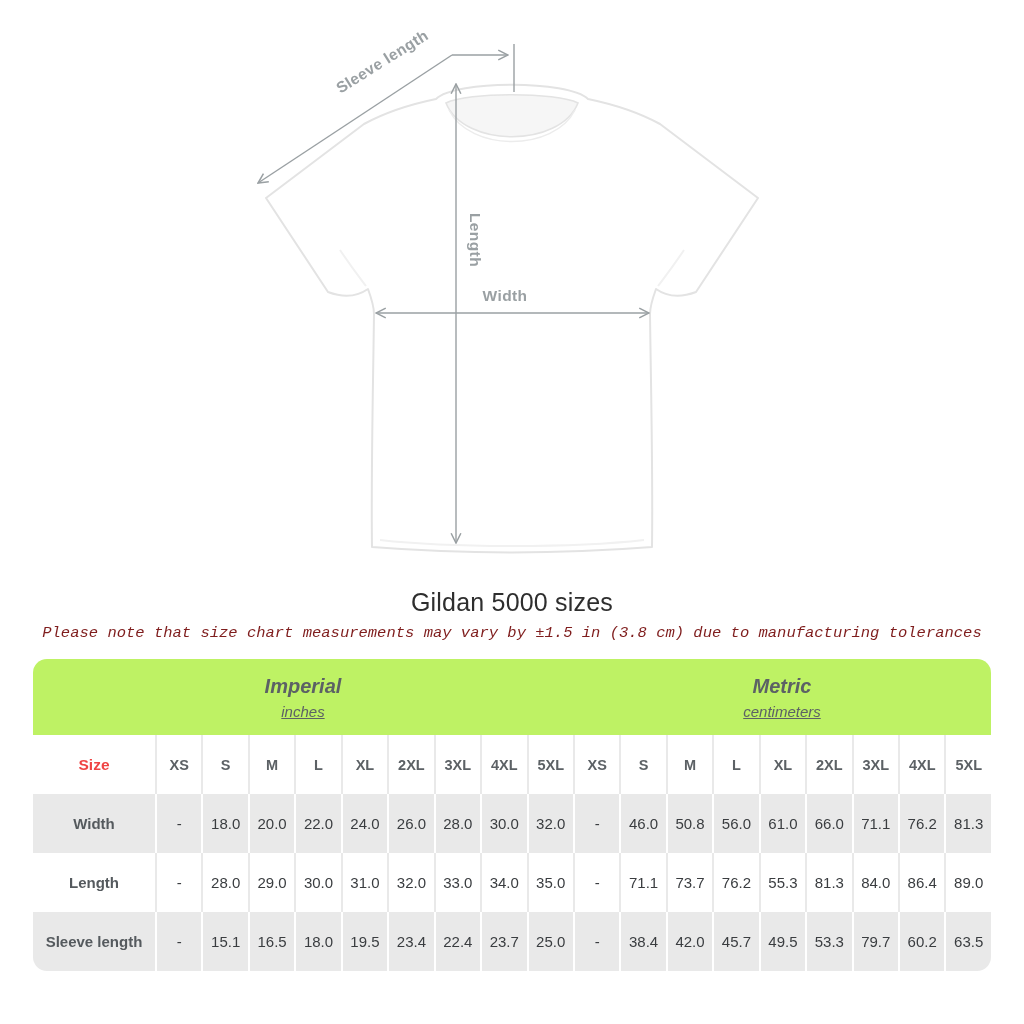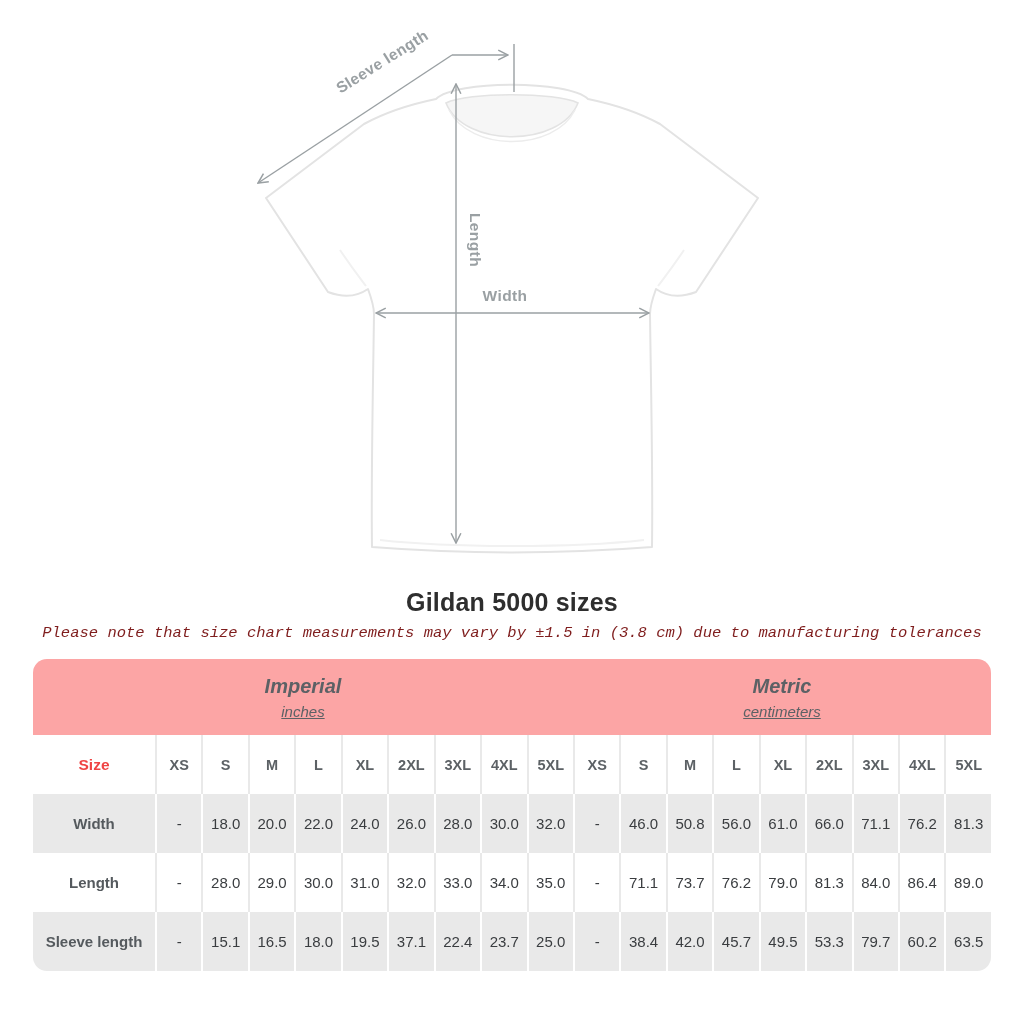--- a/index.html
+++ b/index.html
@@ -9,21 +9,21 @@
     -webkit-font-smoothing:antialiased;
     overflow:hidden;
   }
   .page{width:1024px;height:1024px;position:relative;}
   .diagram{width:1024px;height:588px;position:relative;}
   .diagram svg{display:block;}
 
   .page-title{
     margin:0;padding:0;
     text-align:center;
-    font-size:25px;font-weight:bold;color:#2e2e2e;
+    font-size:25px;font-weight:normal;color:#2e2e2e;
     letter-spacing:0.2px;
   }
   .subtitle{
     margin:7px 0 17px 0;
     text-align:center;
     font-style:italic;
     font-size:15.5px;color:#7f1d1d;font-family:Liberation Mono, monospace;
   }
 
   .table-wrap{
@@ -34,21 +34,21 @@
   table.size-table{
     width:100%;
     border-collapse:separate;
     border-spacing:0;
     table-layout:fixed;
   }
   col.c-label{width:122px;}
 
   
   tr.band-row th{
-    background:#fca5a5;
+    background:#bef264;
     height:76px;
     vertical-align:middle;
     text-align:center;
     font-style:italic;
     color:#5c6165;
     padding:0;
   }
   .unit-name{font-size:20px;font-weight:bold;line-height:1.1;}
   .unit-sub{font-size:15px;font-weight:normal;margin-top:6px;text-decoration:underline;}
 
@@ -203,35 +203,35 @@
           <td>30.0</td>
           <td>31.0</td>
           <td>32.0</td>
           <td>33.0</td>
           <td>34.0</td>
           <td>35.0</td>
           <td>-</td>
           <td>71.1</td>
           <td>73.7</td>
           <td>76.2</td>
-          <td>79.0</td>
+          <td>55.3</td>
           <td>81.3</td>
           <td>84.0</td>
           <td>86.4</td>
           <td>89.0</td>
         </tr>
 
         <tr class="data-row row-gray">
           <td class="lbl">Sleeve length</td>
           <td>-</td>
           <td>15.1</td>
           <td>16.5</td>
           <td>18.0</td>
           <td>19.5</td>
-          <td>37.1</td>
+          <td>23.4</td>
           <td>22.4</td>
           <td>23.7</td>
           <td>25.0</td>
           <td>-</td>
           <td>38.4</td>
           <td>42.0</td>
           <td>45.7</td>
           <td>49.5</td>
           <td>53.3</td>
           <td>79.7</td>

